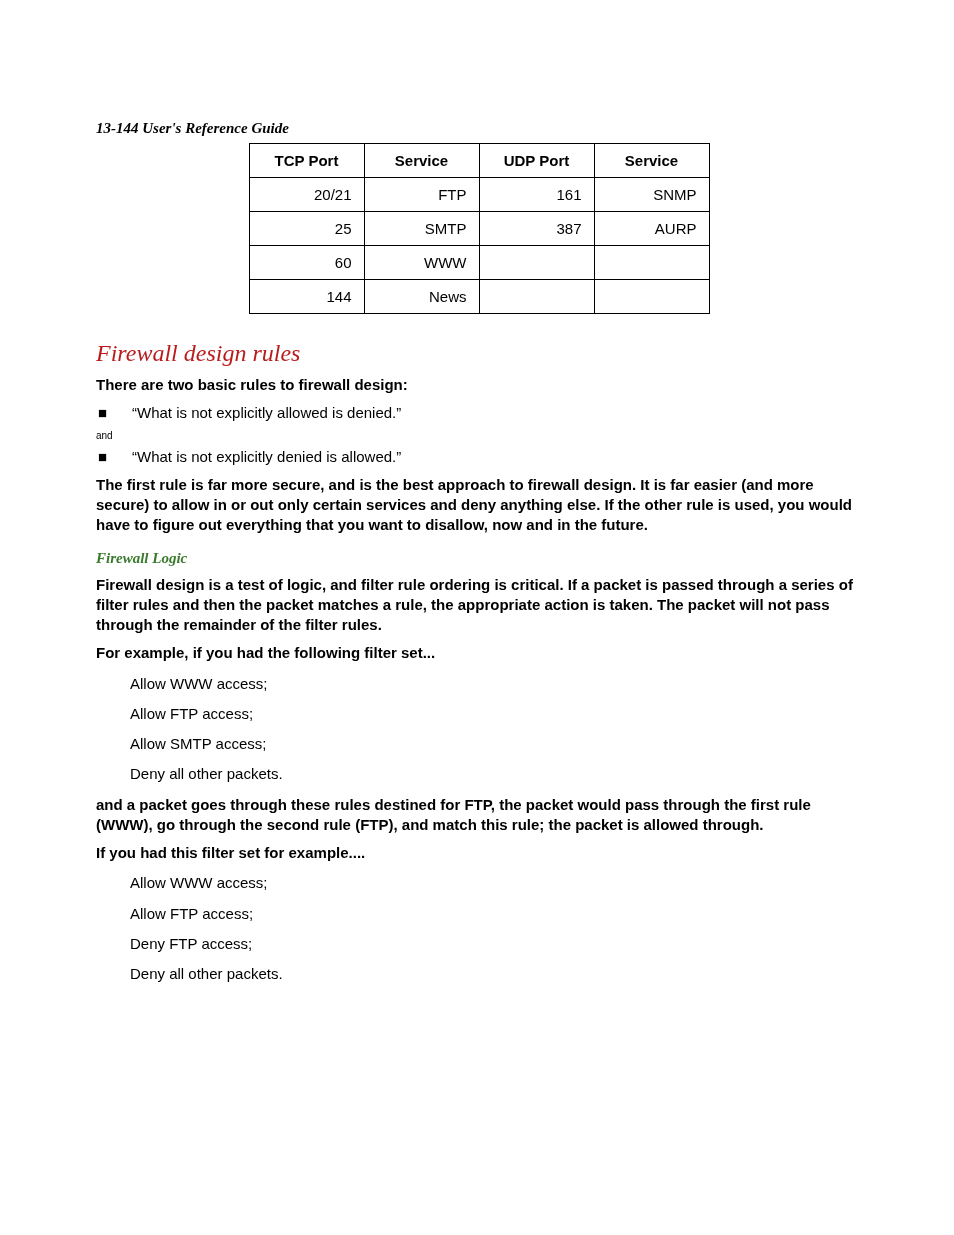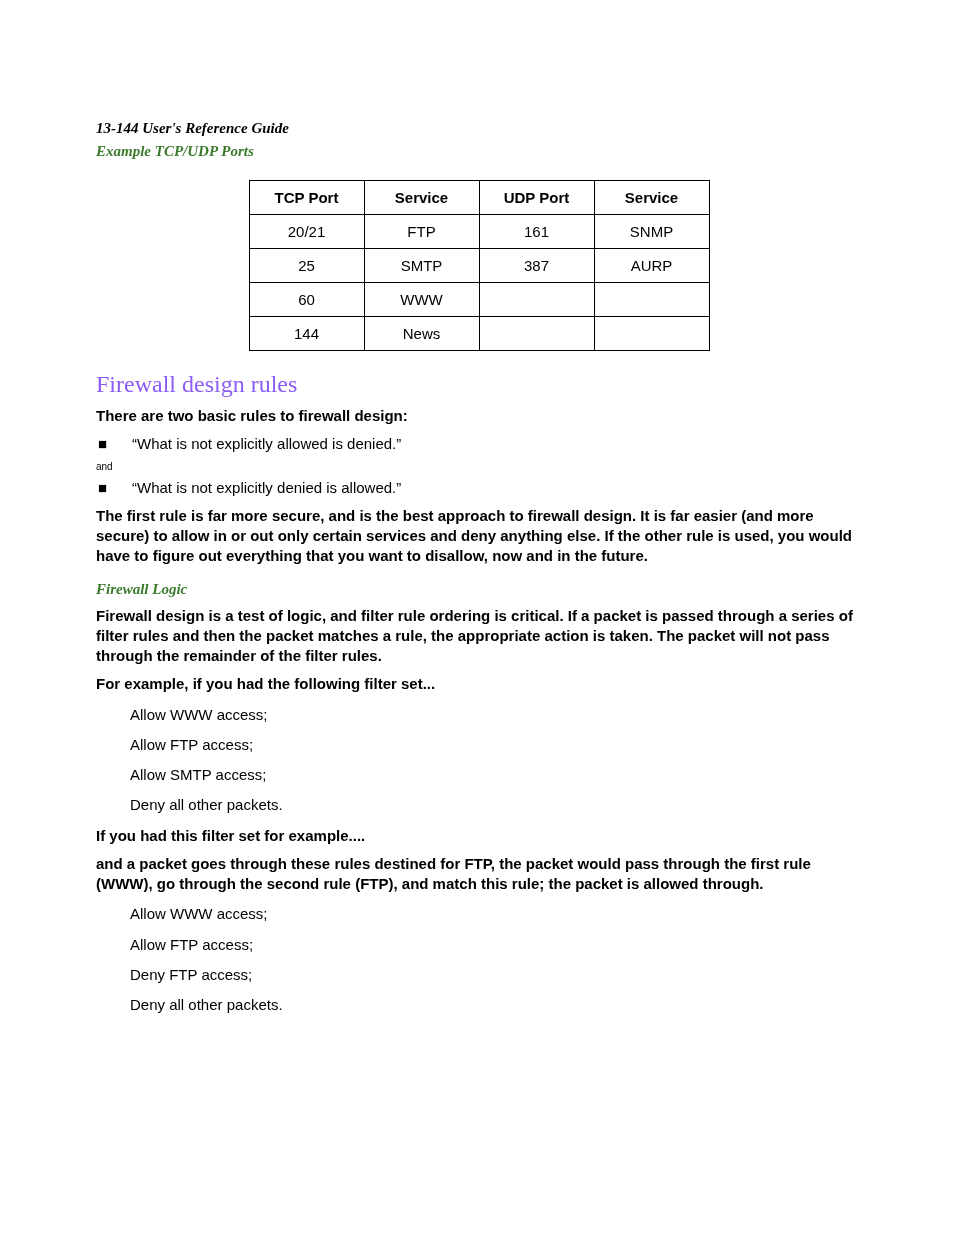--- a/index.html
+++ b/index.html
@@ -25,35 +25,36 @@
   }
   .subhead-green-italic-bold {
     color: #3a7a2c;
     font-style: italic;
     font-weight: bold;
     font-size: 15px;
     font-family: Georgia, 'Times New Roman', serif;
     margin: 4px 0 20px 0;
   }
   .section-title {
-    color: #8b5cf6;
+    color: #b91c1c;
+    font-style: italic;
     font-weight: 400;
     font-size: 24px;
     font-family: Georgia, 'Times New Roman', serif;
-    margin: 20px 0 8px 0;
+    margin: 26px 0 8px 0;
   }
   table.ports {
     border-collapse: collapse;
     margin: 0 auto 0 auto;
     font-size: 15px;
   }
   table.ports th, table.ports td {
     border: 1px solid #000;
     padding: 8px 12px;
-    text-align: center;
+    text-align: right;
     vertical-align: top;
   }
   table.ports th {
     font-weight: bold;
     text-align: center;
   }
   table.ports th.c0 { width: 90px; }
   table.ports th.c1 { width: 90px; }
   table.ports th.c2 { width: 90px; }
   table.ports th.c3 { width: 90px; }
@@ -88,21 +89,20 @@
     font-size: 10px;
     margin: 6px 0;
   }
 </style>
 </head>
 <body>
 
 <div class="page">
 
   <div class="runhead">13-144  User's Reference Guide</div>
-  <div class="subhead-green-italic-bold">Example TCP/UDP Ports</div>
 
   <table class="ports">
     <thead>
       <tr>
         <th class="c0">TCP Port</th>
         <th class="c1">Service</th>
         <th class="c2">UDP Port</th>
         <th class="c3">Service</th>
       </tr>
     </thead>
@@ -158,23 +158,23 @@
 
   <p class="body">For example, if you had the following filter set...</p>
 
   <div class="indent-block">
     <div>Allow WWW access;</div>
     <div>Allow FTP access;</div>
     <div>Allow SMTP access;</div>
     <div>Deny all other packets.</div>
   </div>
 
+  <p class="body">and a packet goes through these rules destined for FTP, the packet would pass through the first rule (WWW), go through the second rule (FTP), and match this rule; the packet is allowed through.</p>
+
   <p class="body">If you had this filter set for example....</p>
-
-  <p class="body">and a packet goes through these rules destined for FTP, the packet would pass through the first rule (WWW), go through the second rule (FTP), and match this rule; the packet is allowed through.</p>
 
   <div class="indent-block">
     <div>Allow WWW access;</div>
     <div>Allow FTP access;</div>
     <div>Deny FTP access;</div>
     <div>Deny all other packets.</div>
   </div>
 
 </div>
 

